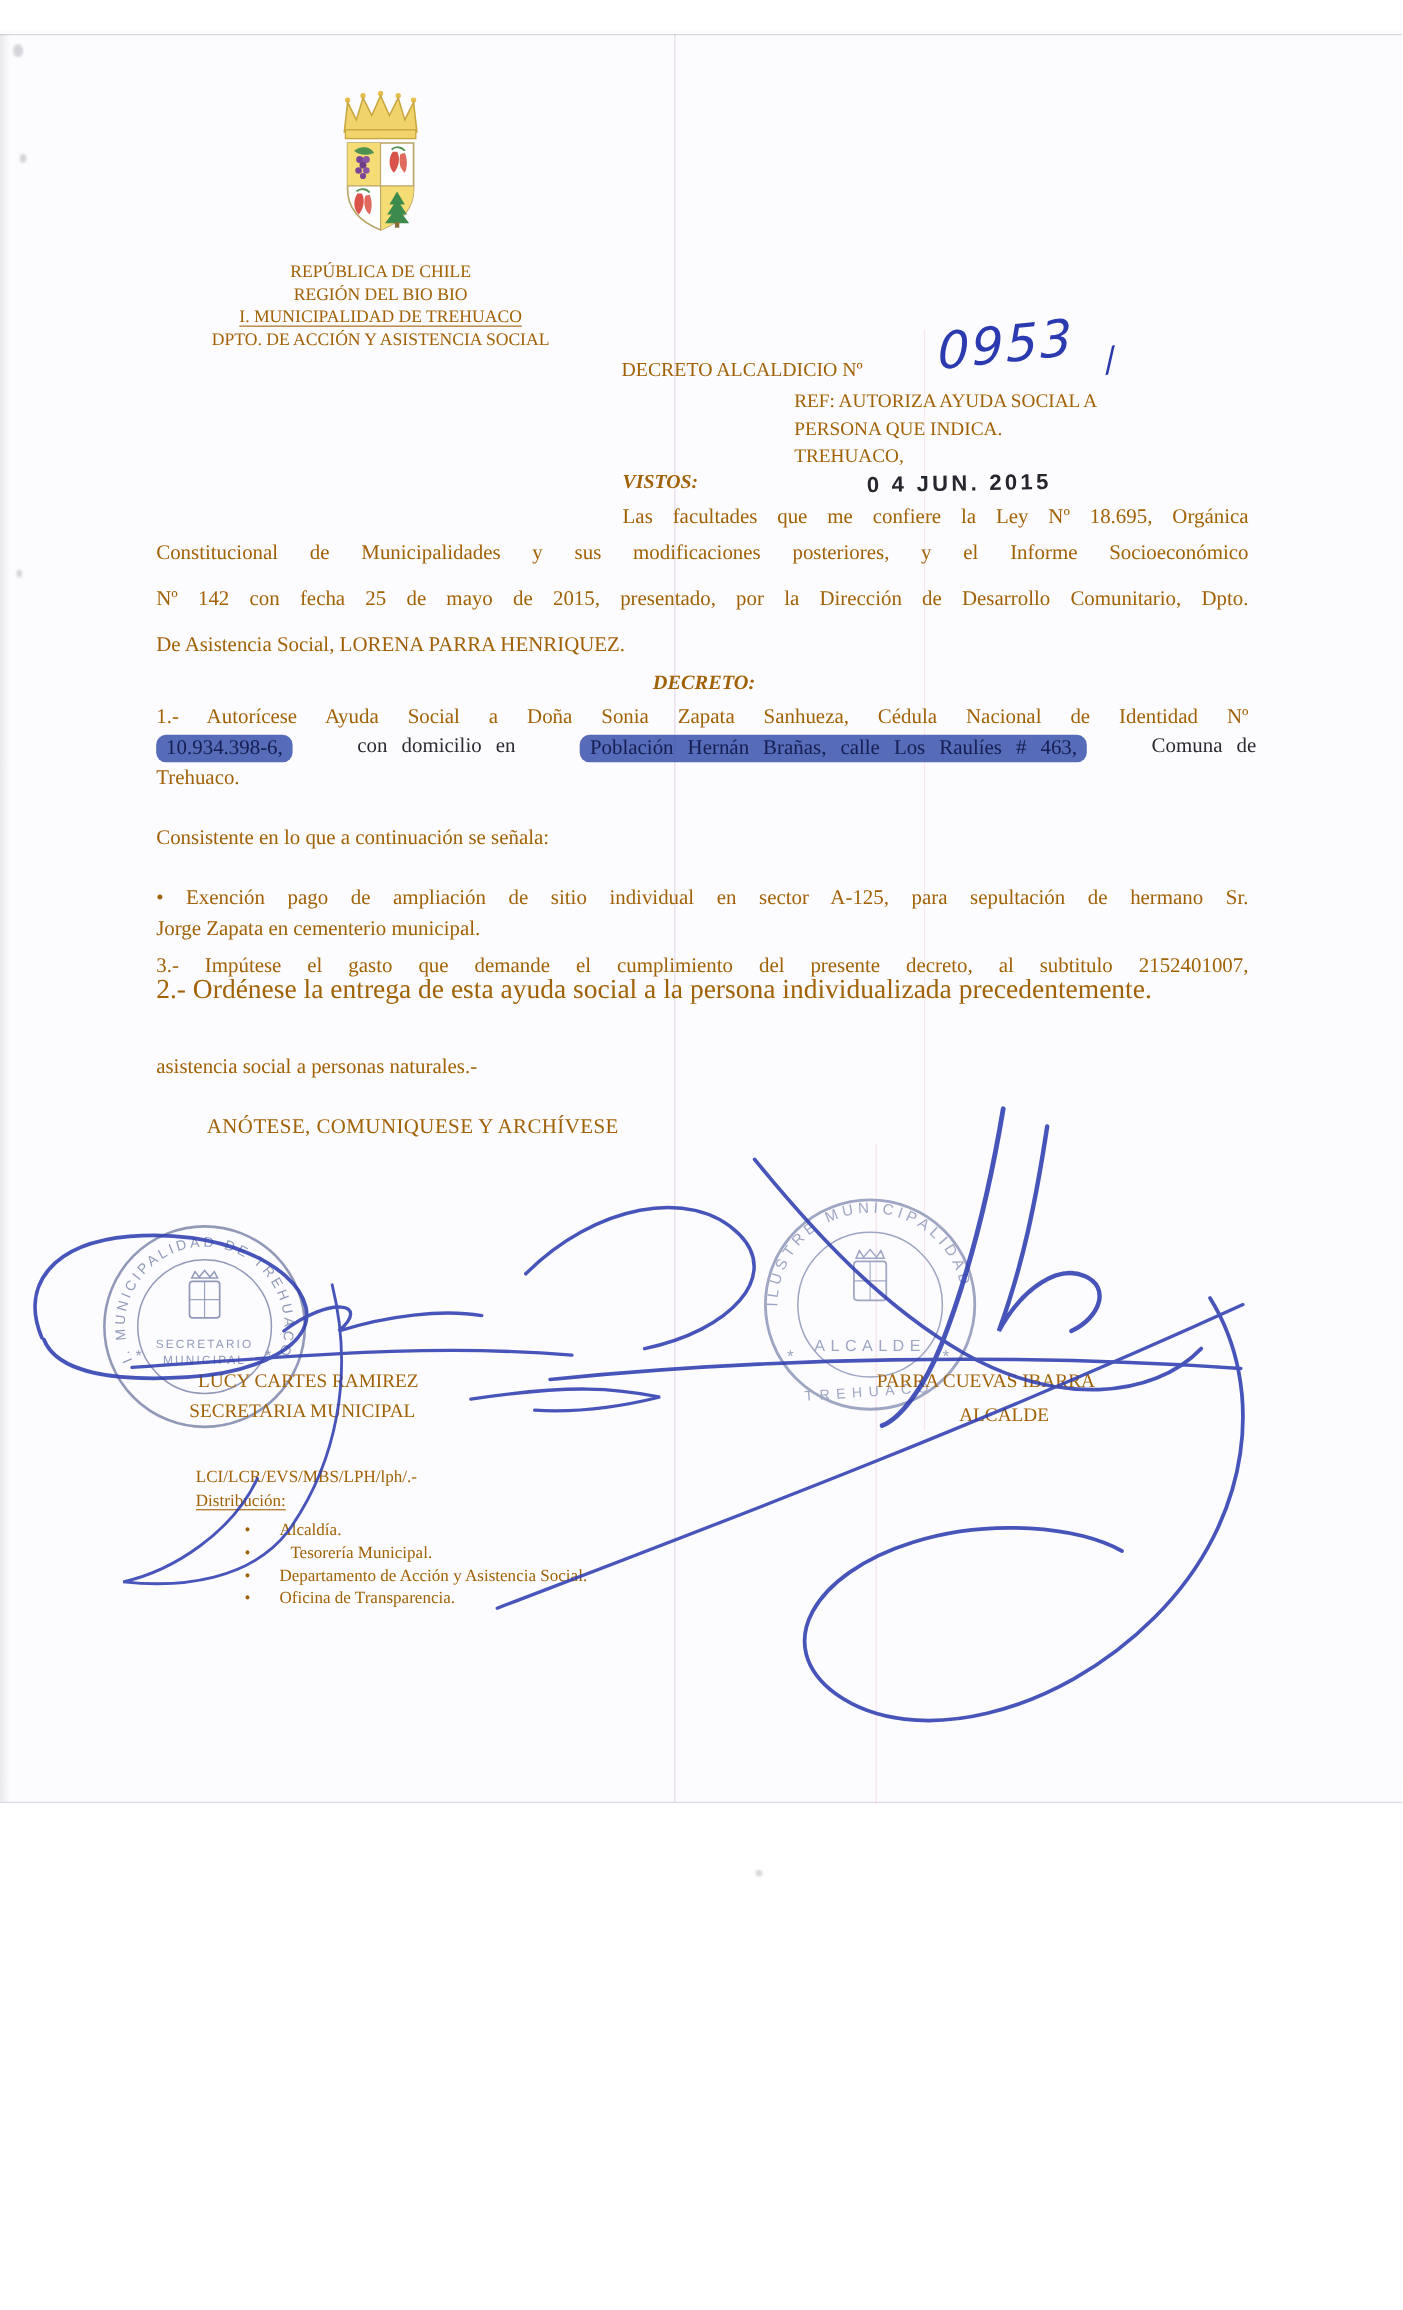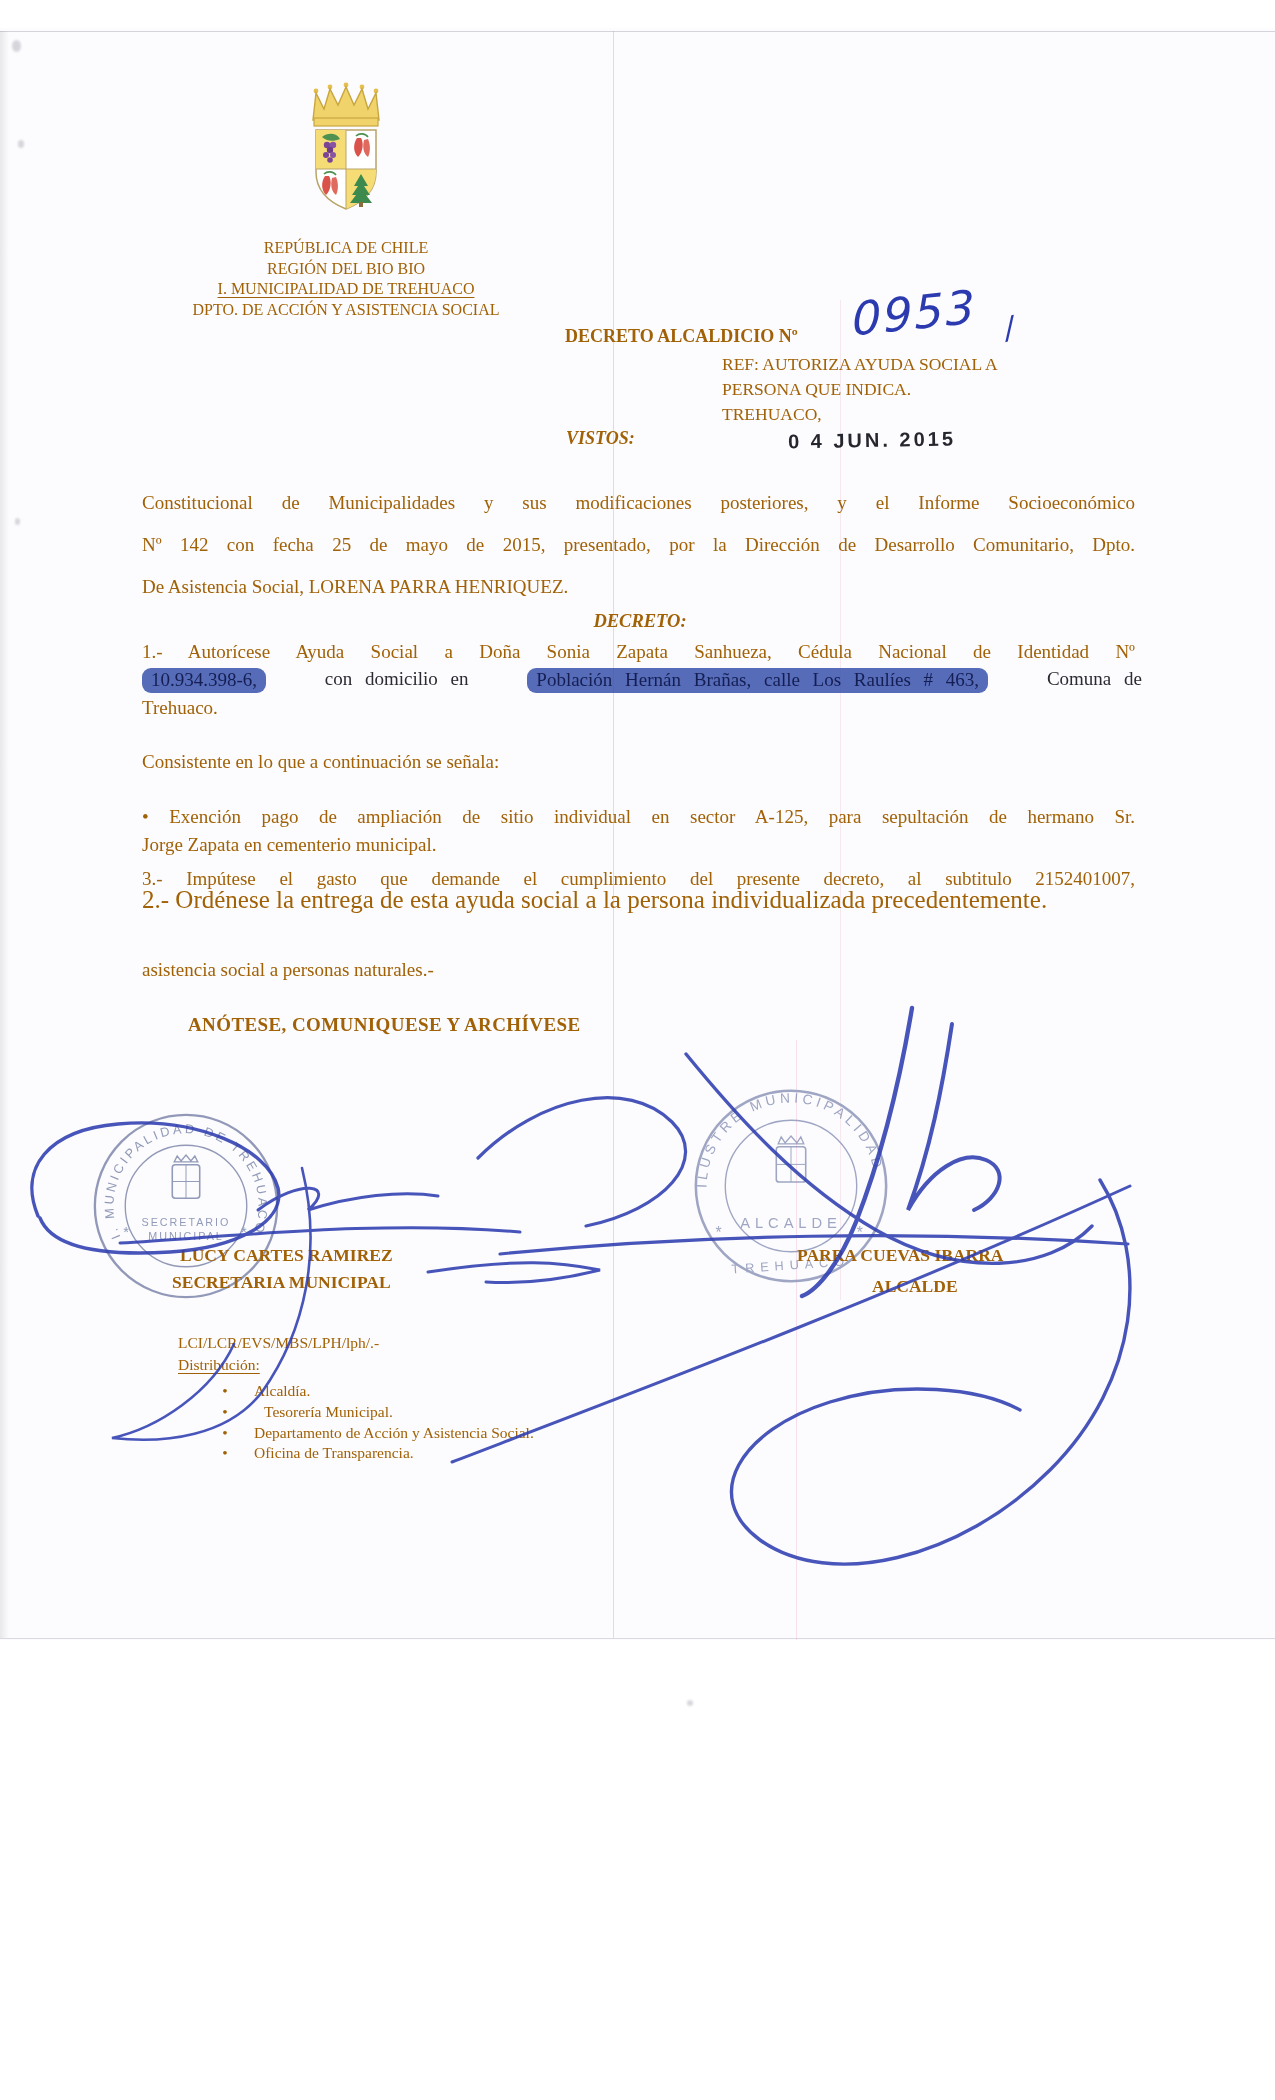--- a/index.html
+++ b/index.html
@@ -2,21 +2,21 @@
 <html><head>
 <meta charset="utf-8">
 <style>
   html,body{margin:0;padding:0;background:#ffffff;}
   .page{position:relative;width:1275px;height:2100px;background:#ffffff;overflow:hidden;
         font-family:"Liberation Serif",serif;color:#2b2b33;}
   .paper{position:absolute;left:0;top:28px;width:1275px;height:1612px;background:#fcfbfd;}
   .abs{position:absolute;}
   .t{font-family:"Liberation Serif",serif;color:#a16207;white-space:nowrap;}
   .just{white-space:normal;text-align:justify;text-align-last:justify;}
-  .b{font-weight:bold;}
+  .b{font-weight:normal;}
   .bi{font-weight:bold;font-style:italic;}
   .u{text-decoration:underline;text-underline-offset:3px;}
   .center{text-align:center;}
   .redact{background:rgba(56,82,172,0.85);color:rgba(18,26,78,0.95);
           padding:1px 9px 2px;border-radius:9px;}
   .stampdate{font-family:"Liberation Sans",sans-serif;font-weight:bold;color:#26262e;
              letter-spacing:3px;transform:rotate(-1deg);}
   .hand{font-family:"DejaVu Sans",sans-serif;font-style:italic;color:#2c3ab0;}
   .crease{position:absolute;width:1px;pointer-events:none;}
   .edgeline{position:absolute;left:0;width:1275px;height:1px;background:rgba(140,140,152,0.35);}
@@ -85,20 +85,21 @@
   <div class="abs hand" style="left:1004px;top:310px;font-size:30px;transform:rotate(-14deg);">/</div>
 
   <div class="abs t" style="left:722px;top:352px;font-size:17.5px;line-height:25px;">
     <div>REF: AUTORIZA AYUDA SOCIAL A</div>
     <div>PERSONA QUE INDICA.</div>
     <div>TREHUACO,</div>
   </div>
 
   <div class="abs t bi" style="left:566px;top:428px;font-size:18px;">VISTOS:</div>
   <div class="abs stampdate" style="left:788px;top:429px;font-size:20px;">0 4 JUN. 2015</div>
+  <div class="abs t just" style="left:566px;top:459px;width:569px;font-size:19px;">Las facultades que me confiere la Ley Nº 18.695, Orgánica</div>
   <div class="abs t just" style="left:142px;top:492px;width:993px;font-size:19px;">Constitucional de Municipalidades y sus modificaciones posteriores, y el Informe Socioeconómico</div>
   <div class="abs t just" style="left:142px;top:534px;width:993px;font-size:19px;">Nº 142 con fecha 25 de mayo de 2015, presentado, por la Dirección de Desarrollo Comunitario, Dpto.</div>
   <div class="abs t" style="left:142px;top:576px;font-size:19px;">De Asistencia Social, LORENA PARRA HENRIQUEZ.</div>
 
   <div class="abs t bi center" style="left:540px;top:611px;width:200px;font-size:18.5px;">DECRETO:</div>
   <div class="abs t just" style="left:142px;top:641px;width:993px;font-size:19px;word-spacing:2px;">1.- Autorícese Ayuda Social a Doña Sonia Zapata Sanhueza, Cédula Nacional de Identidad Nº</div>
   <div class="abs" style="left:142px;top:668px;width:1000px;display:flex;justify-content:space-between;align-items:flex-start;font-family:'Liberation Serif',serif;font-size:19px;color:#2b2b33;word-spacing:8px;">
     <span class="redact">10.934.398-6,</span>
     <span>con domicilio en</span>
     <span class="redact">Población Hernán Brañas, calle Los Raulíes # 463,</span>

